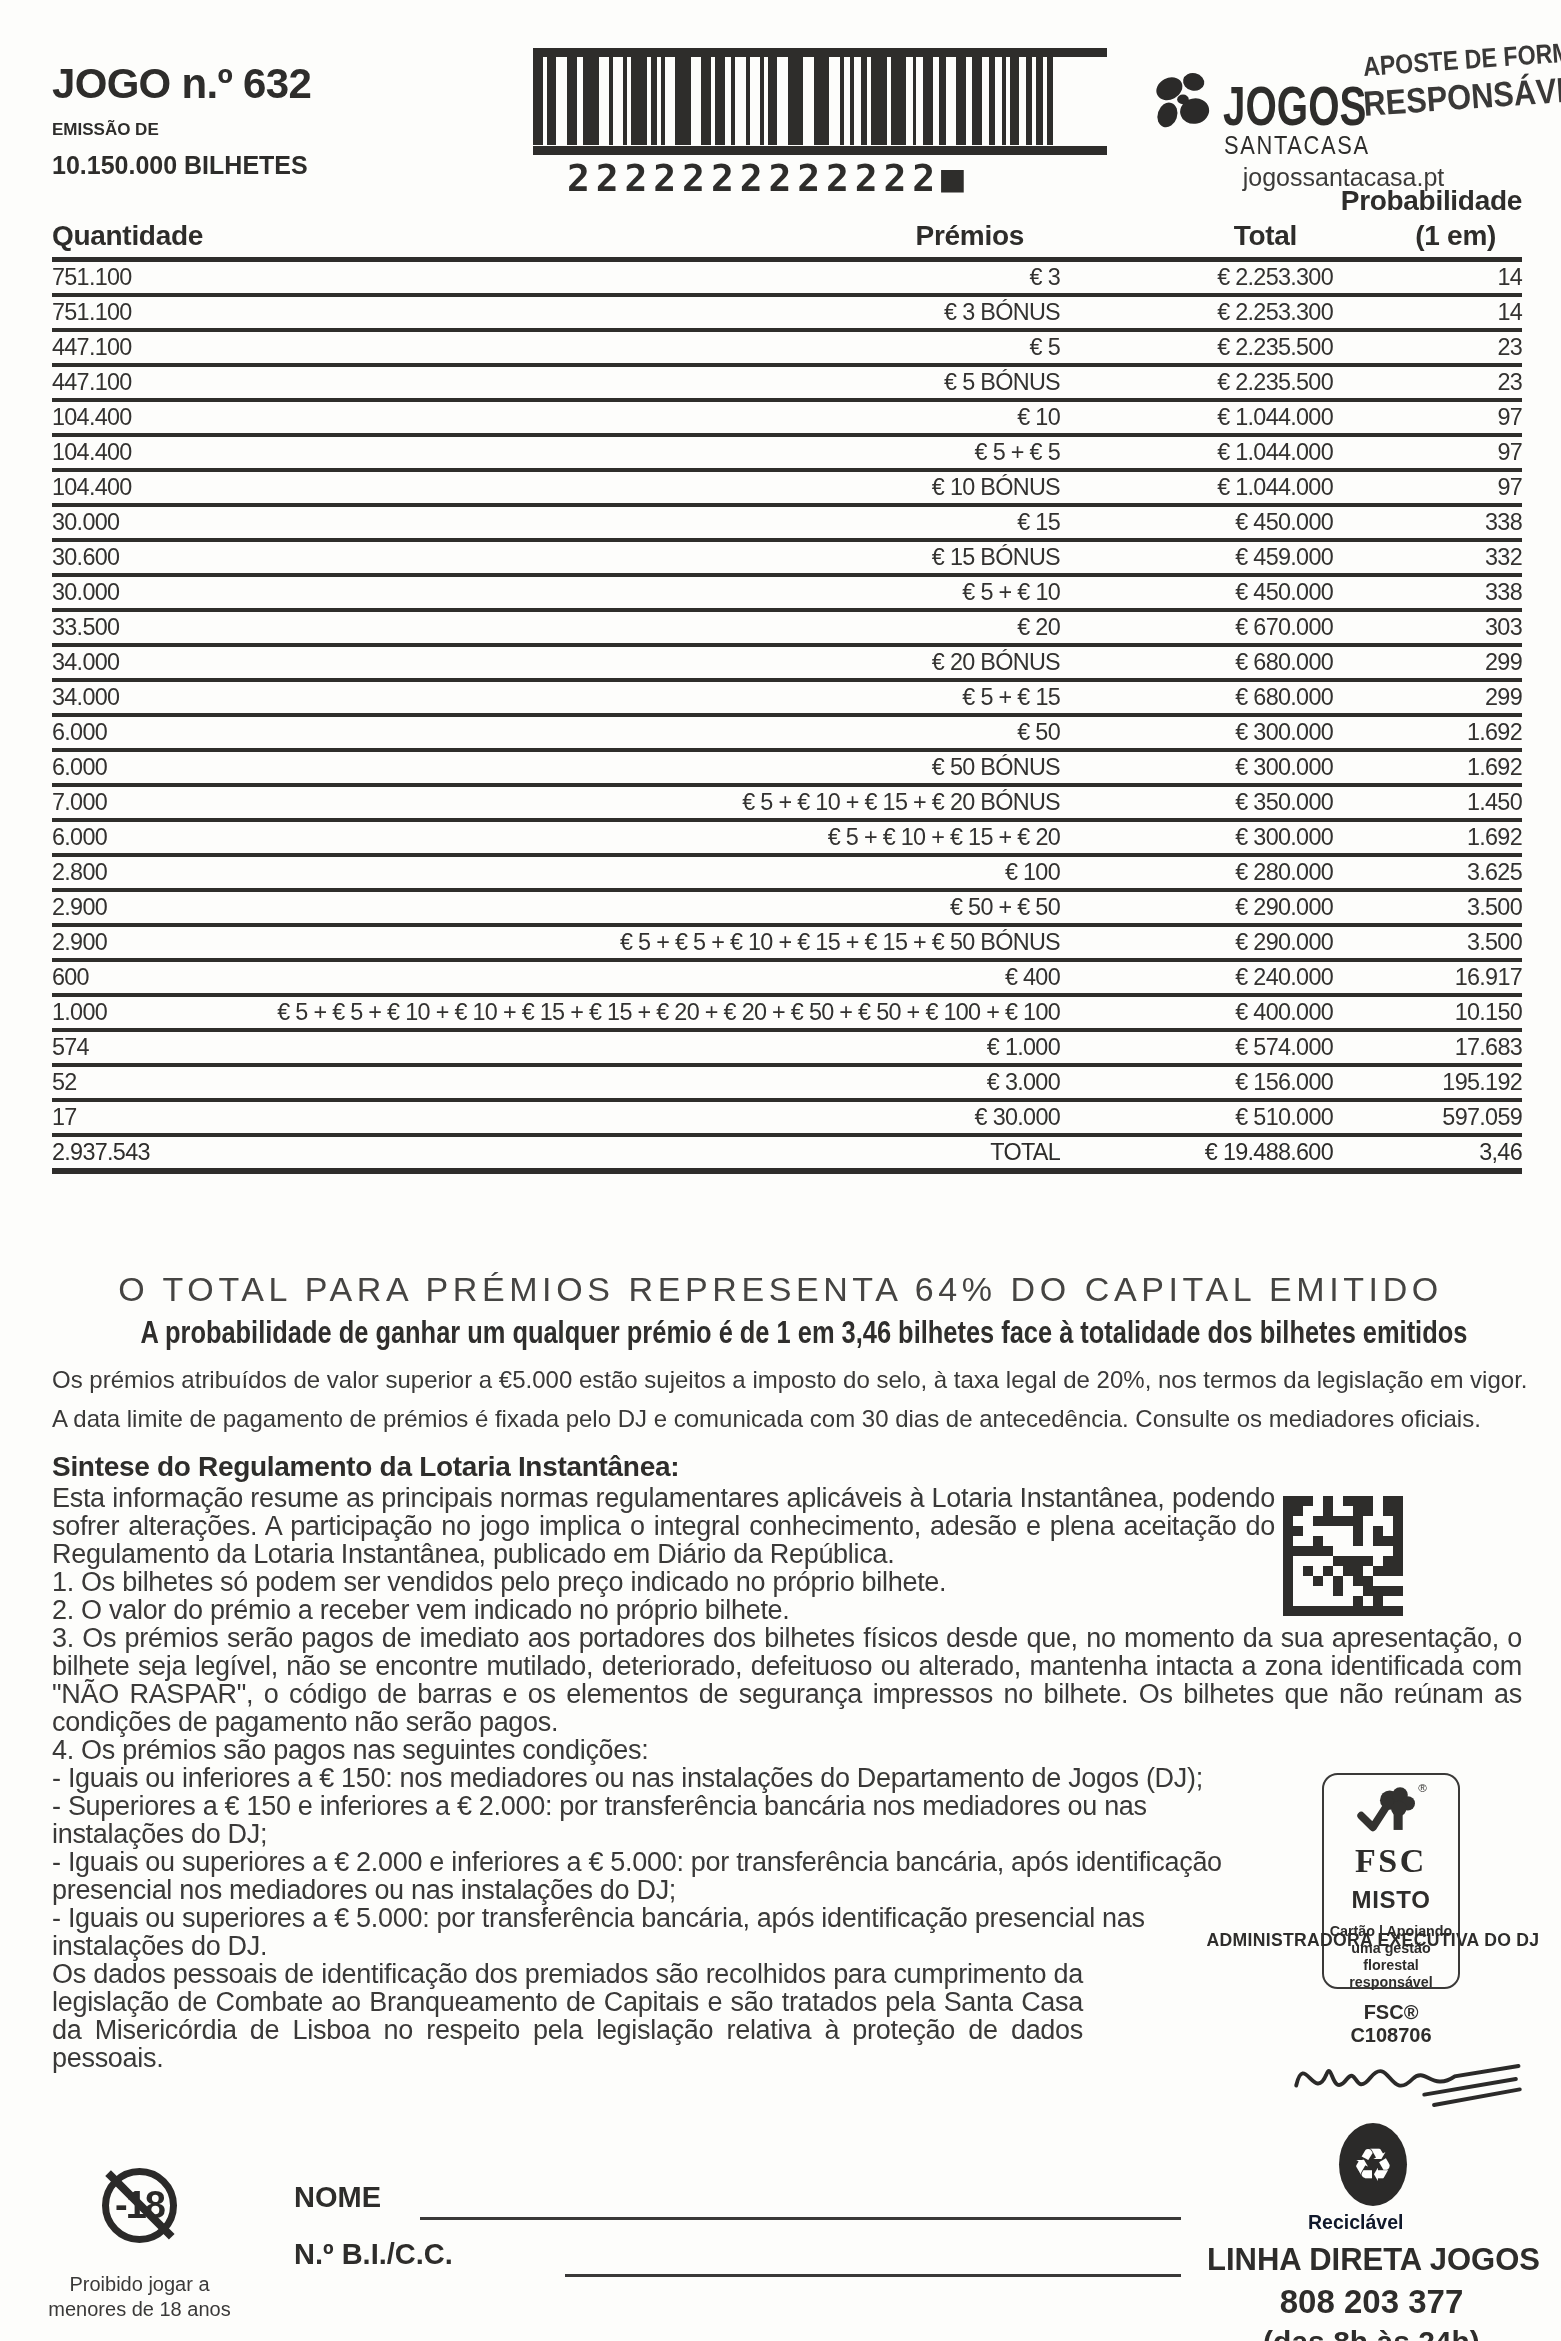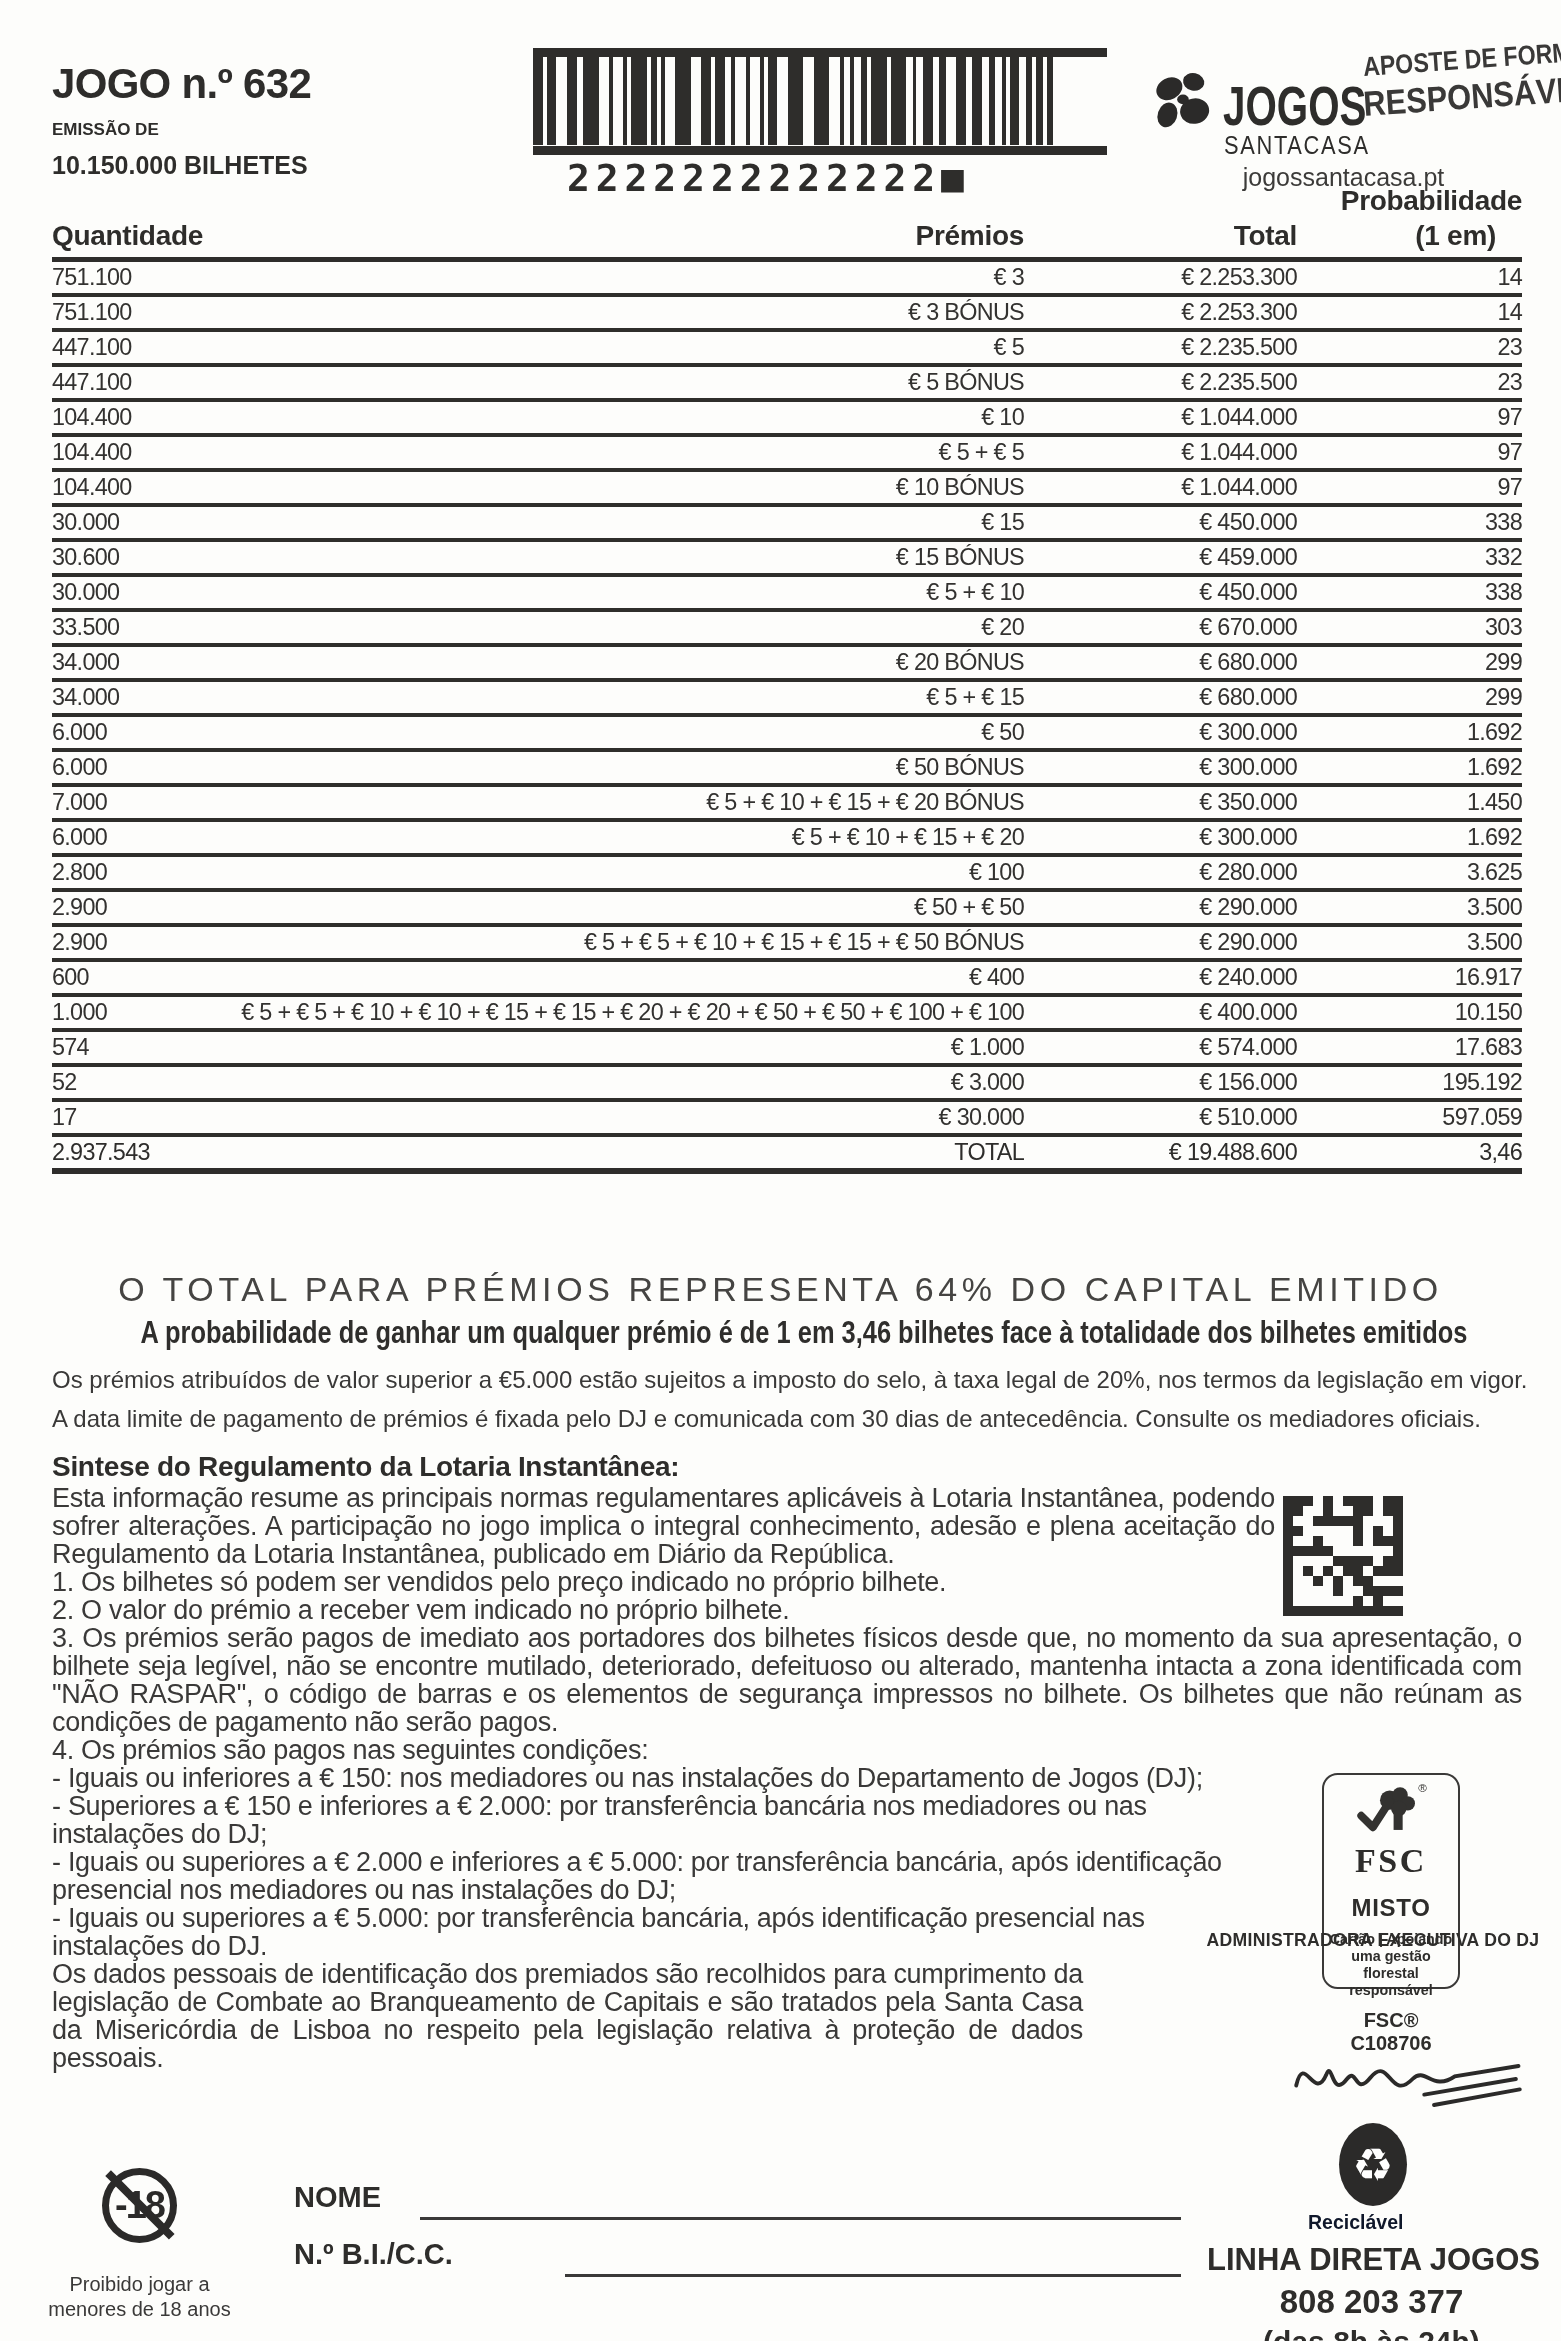--- a/index.html
+++ b/index.html
@@ -35,21 +35,21 @@
   .thead .hc1{width:260px;text-align:left;}
   .thead .hc2{flex:1;text-align:right;padding-right:26px;}
   .thead .hc3{width:247px;text-align:right;padding-right:36px;}
   .thead .hc4{width:189px;text-align:right;padding-right:26px;box-sizing:border-box;}
   .prob-top{position:absolute;right:0;top:-35px;font-weight:bold;font-size:28px;color:#2e2d2b;}
   .t-row{display:flex;align-items:center;height:31px;border-bottom:4.6px solid #2f2e2b;
       font-size:23.4px;letter-spacing:-0.7px;color:#333230;}
   .t-row .c1{width:124px;}
   .t-row .c2{flex:1;text-align:right;white-space:nowrap;}
   .t-row .c3{width:273px;text-align:right;}
-  .t-row .c4{width:189px;text-align:right;padding-left:36px;}
+  .t-row .c4{width:189px;text-align:right;}
   .total-row{font-weight:normal;border-bottom:6.5px solid #2e2d2b;color:#2e2d2b;}
 
   
   .headline{left:0;top:1270px;width:1561px;text-align:center;font-size:34px;letter-spacing:4.6px;
       color:#454442;white-space:nowrap;}
   .subhead{left:0;top:1315px;width:1561px;text-align:center;font-size:31px;font-weight:bold;color:#2f2e2c;
       transform:scaleX(0.82);transform-origin:center top;white-space:nowrap;}
   .note1{left:52px;top:1366px;font-size:24px;color:#3a3938;}
   .note2{left:52px;top:1405px;font-size:24px;color:#3a3938;}
 
@@ -62,21 +62,21 @@
   .p-cond{width:1197px;}
   .p-dp{width:1031px;text-align:justify;}
 
   .datamatrix{left:1283px;top:1496px;display:grid;grid-template-columns:repeat(12,10px);
       grid-template-rows:repeat(12,10px);}
   .dm-cell{background:#2e2d2b;}
 
   .fsc-box{left:1322px;top:1773px;width:138px;height:216px;box-sizing:border-box;border:2.6px solid #3a3938;
       border-radius:15.6px;text-align:center;color:#2e2d2b;}
   .fsc-name{font-family:"Liberation Serif",serif;font-weight:bold;font-size:34px;letter-spacing:2.6px;margin-top:1.3px;}
-  .fsc-type{font-weight:bold;font-size:24px;margin-top:14px;letter-spacing:0.7px;}
+  .fsc-type{font-weight:bold;font-size:24px;margin-top:6px;letter-spacing:0.7px;}
   .fsc-desc{font-weight:bold;font-size:14.3px;line-height:17px;margin-top:9px;}
   .fsc-code{font-weight:bold;font-size:20px;margin-top:10.4px;}
 
   .admin-title{left:1204px;top:1930px;width:338px;text-align:center;font-weight:bold;font-size:17.6px;
       letter-spacing:0.3px;color:#2e2d2b;}
   .signature{left:1291px;top:2040px;}
 
   
   .age-circle{left:102px;top:2168px;width:75px;height:75px;box-sizing:border-box;border:7.2px solid #2b2a29;
       border-radius:50%;display:flex;align-items:center;justify-content:center;}

